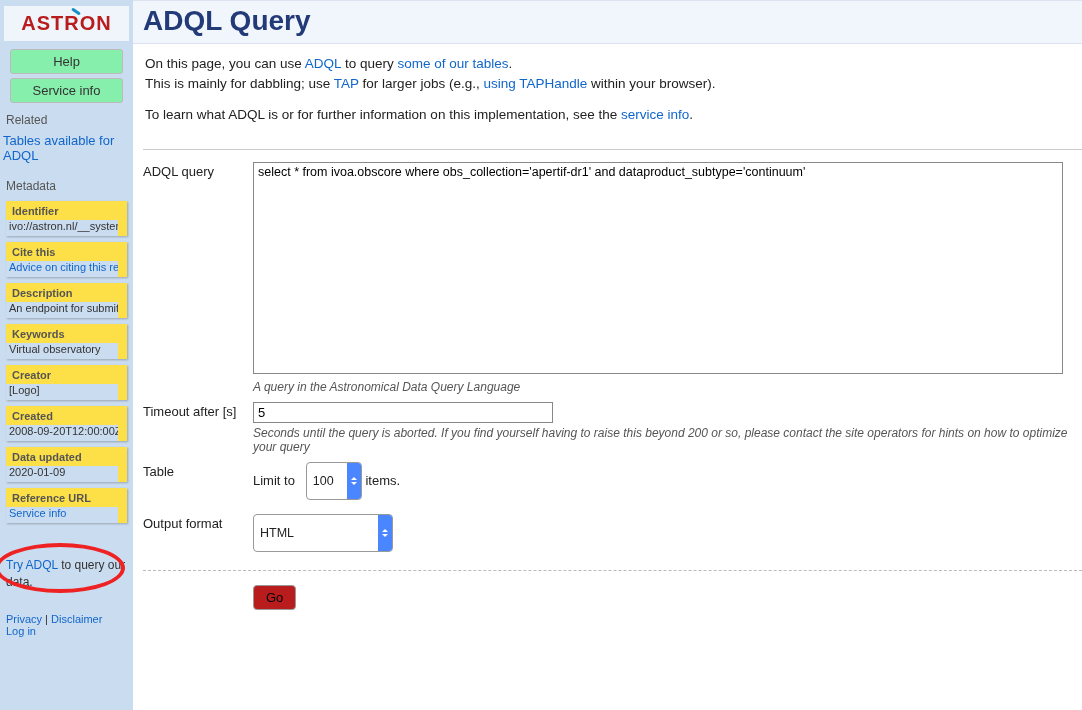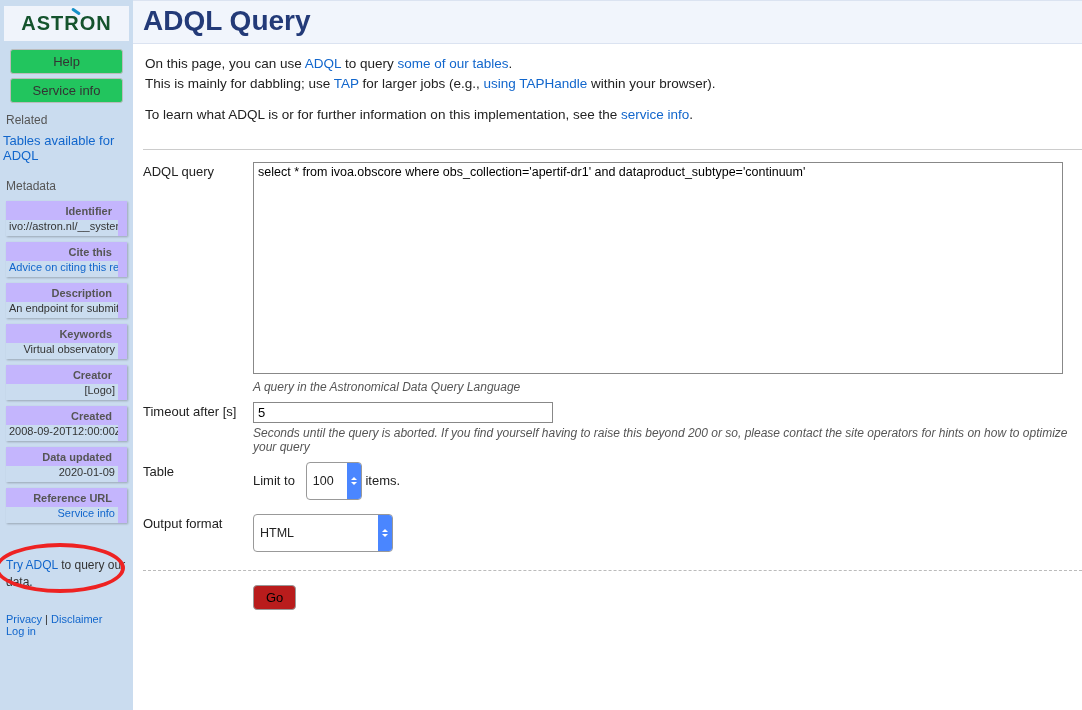--- a/index.html
+++ b/index.html
@@ -24,21 +24,21 @@
       background: #f0f4fb;
       margin: 0 4px 8px 4px;
       padding: 6px 4px;
       text-align: center;
     }
     .logo-text {
       font-family: Arial, sans-serif;
       font-weight: 900;
       font-size: 20px;
       letter-spacing: 1px;
-      color: #14532d;
+      color: #b91c1c;
       display: inline-block;
     }
     .logo-text .r {
       position: relative;
       display: inline-block;
     }
     .logo-text .r::after {
       content: '';
       position: absolute;
       right: -1px;
@@ -46,46 +46,45 @@
       width: 10px;
       height: 3px;
       background: #1590c7;
       transform: rotate(35deg);
       border-radius: 2px;
     }
     .side-btn {
       display: block;
       margin: 4px 10px;
       padding: 4px 0;
-      background: #22c55e;
+      background: #86efac;
       border: 1px solid #bbb;
       border-radius: 3px;
       text-align: center;
       color: #333;
       font-size: 13px;
       cursor: pointer;
     }
     .section-heading {
       font-size: 12px;
       color: #555;
       padding: 6px 4px 4px 6px;
     }
     .side-link {
       display: block;
       padding: 2px 6px 10px 3px;
       font-size: 13px;
       color: #1166cc;
     }
     .meta-block {
       margin: 4px 6px 6px 6px;
-      background: #c4b5fd;
+      background: #fde047;
       box-shadow: 1px 1px 2px rgba(0,0,0,0.25);
       padding: 3px 9px 0 0;
       position: relative;
-      text-align: right;
     }
     .meta-block .meta-title {
       font-size: 11px;
       color: #555;
       font-weight: bold;
       padding: 1px 6px 3px 6px;
     }
     .meta-block .meta-body {
       font-size: 11px;
       padding: 0 3px 4px 3px;

